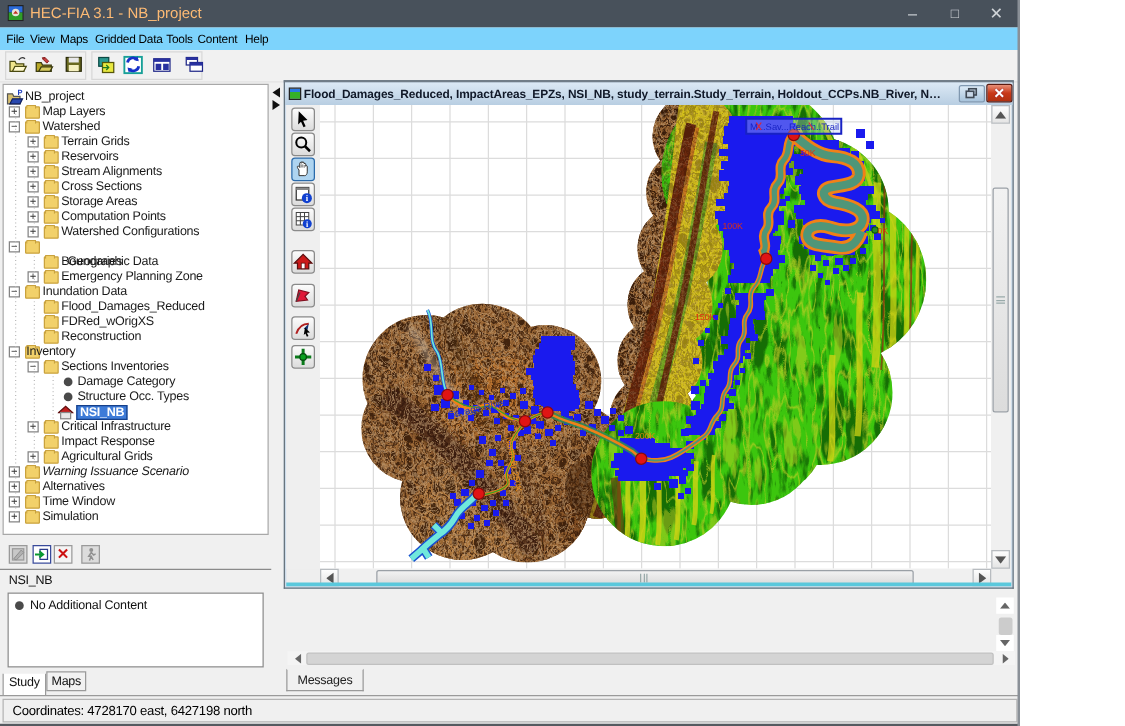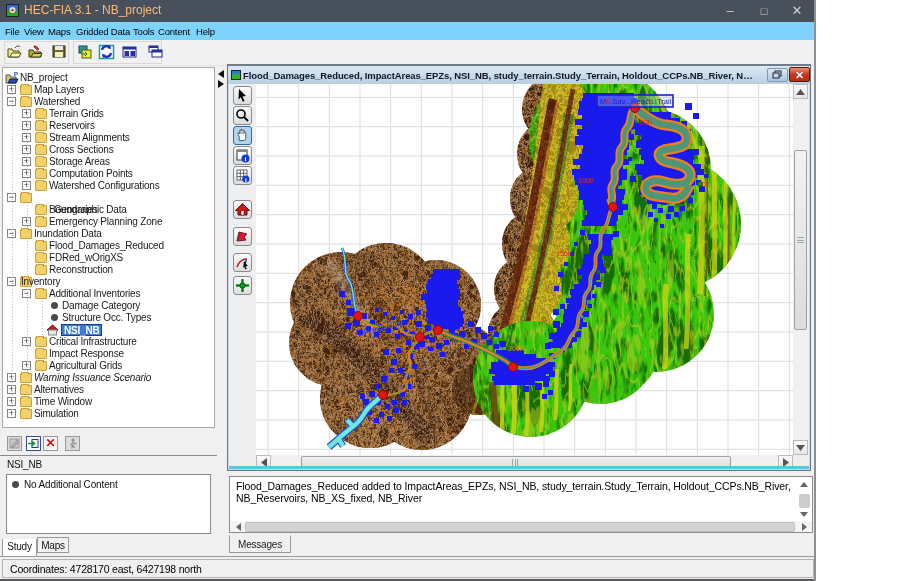--- a/index.html
+++ b/index.html
@@ -182,21 +182,21 @@
       <div class="trow" style="left:46px;top:172px;">Flood_Damages_Reduced</div>
       <div class="fold" style="left:32px;top:185px;"></div>
       <div class="trow" style="left:46px;top:184px;">FDRed_wOrigXS</div>
       <div class="fold" style="left:32px;top:197px;"></div>
       <div class="trow" style="left:46px;top:196px;">Reconstruction</div>
       <div class="hdl" style="left:4px;top:209px;">−</div>
       <div class="fold" style="left:17px;top:209px;"></div>
       <div class="trow" style="left:18px;top:208px;">Inventory</div>
       <div class="hdl" style="left:19px;top:221px;">−</div>
       <div class="fold" style="left:32px;top:221px;"></div>
-      <div class="trow" style="left:46px;top:220px;">Additional Inventories</div>
+      <div class="trow" style="left:46px;top:220px;">Sections Inventories</div>
       <div class="bul" style="left:48px;top:234px;"></div>
       <div class="trow" style="left:59px;top:232px;">Damage Category</div>
       <div class="bul" style="left:48px;top:246px;"></div>
       <div class="trow" style="left:59px;top:244px;">Structure Occ. Types</div>
       <svg style="position:absolute;left:43px;top:256px;" width="13" height="12" viewBox="0 0 13 12">
         <path d="M1 6 L6.5 1 L12 6 Z" fill="#c02020" stroke="#601010"></path>
         <rect x="2.5" y="6" width="8" height="5" fill="#e8e8e8" stroke="#888"></rect>
       </svg>
       <div class="trow" style="left:58px;top:256px;background:#3d7bd8;border:1px solid #16408a;color:#fff;font-weight:bold;padding:0 2px;">NSI_NB</div>
       <div class="hdl" style="left:19px;top:269px;">+</div>
@@ -761,23 +761,20 @@
         <path d="M0 0 L0 9 L6 4.5 Z" fill="#555"></path>
       </svg>
     </div>
   <div class="sbthumb" style="left:301px;top:456px;width:430px;height:12px;"></div>
   <div class="abs" style="left:512px;top:459px;width:6px;height:7px;border-left:1px solid #9aa;border-right:1px solid #9aa;">
       <div style="margin-left:2px;width:1px;height:7px;background:#9aa;"></div>
     </div>
 
   <div class="abs" style="left:229px;top:466px;width:580px;height:3px;background:#5ac8dc;"></div>
 
-  <div id="msgbox">
-    <div class="txt">Flood_Damages_Reduced added to ImpactAreas_EPZs, NSI_NB, study_terrain.Study_Terrain, Holdout_CCPs.NB_River, NB_Reservoirs, NB_XS_fixed, NB_River</div>
-  </div>
   <div class="sbarrow" style="left:797px;top:478px;width:14px;height:13px;border:none;background:#fff;">
       <svg width="8" height="5" viewBox="0 0 8 5" style="display:block;margin:4px auto 0;">
         <path d="M4 0 L8 5 L0 5 Z" fill="#666"></path>
       </svg>
     </div>
   <div class="sbarrow" style="left:797px;top:508px;width:14px;height:13px;border:none;background:#fff;">
       <svg width="8" height="5" viewBox="0 0 8 5" style="display:block;margin:4px auto 0;">
         <path d="M0 0 L8 0 L4 5 Z" fill="#666"></path>
       </svg>
     </div>

